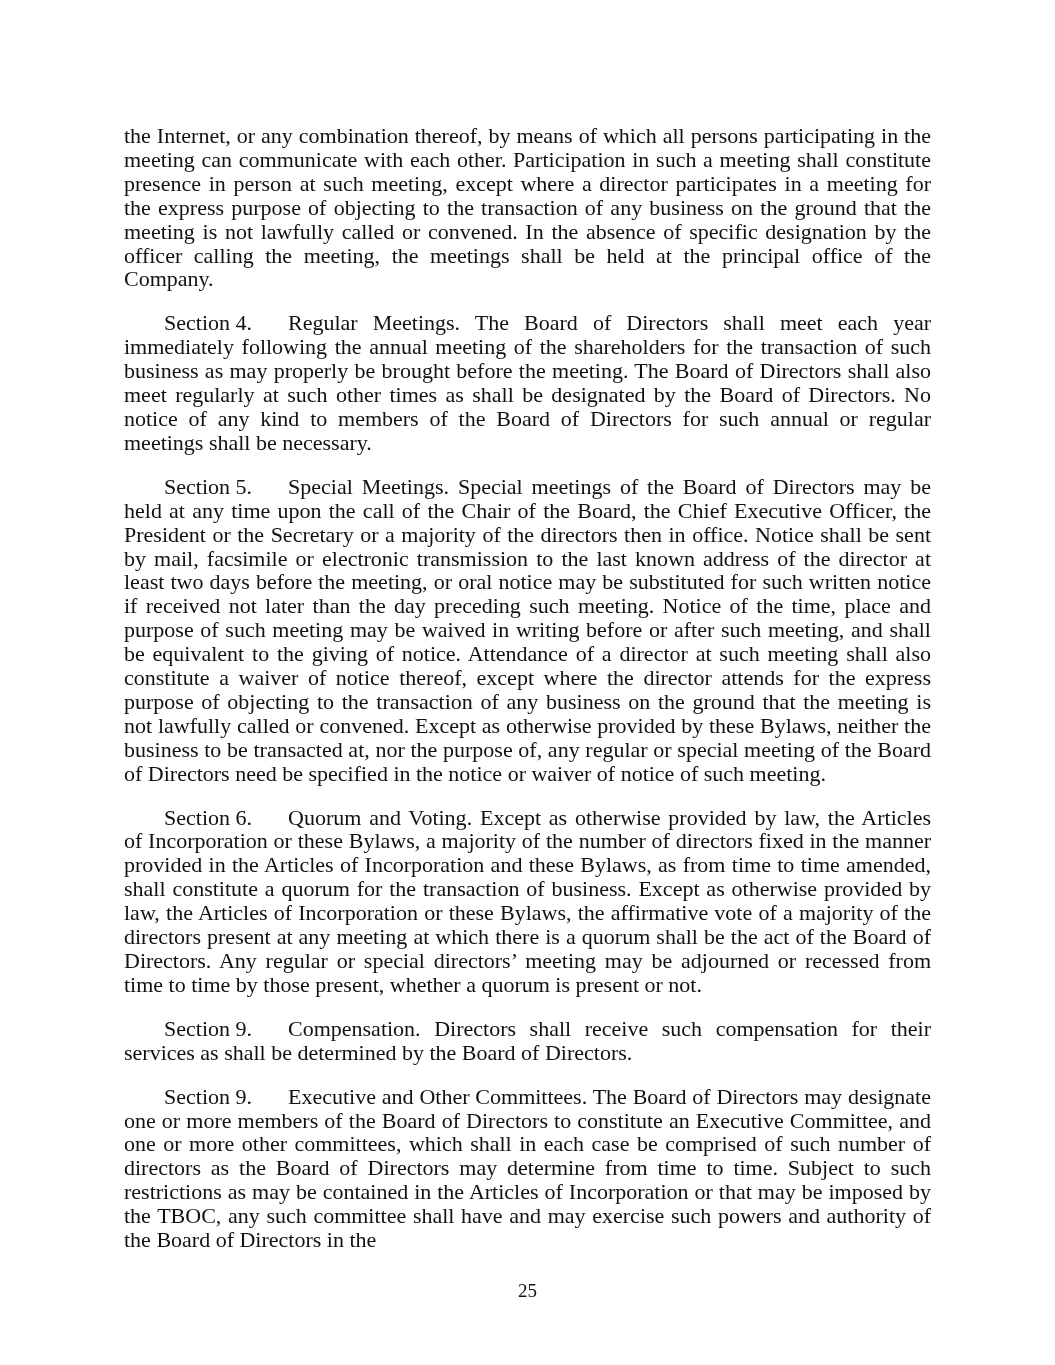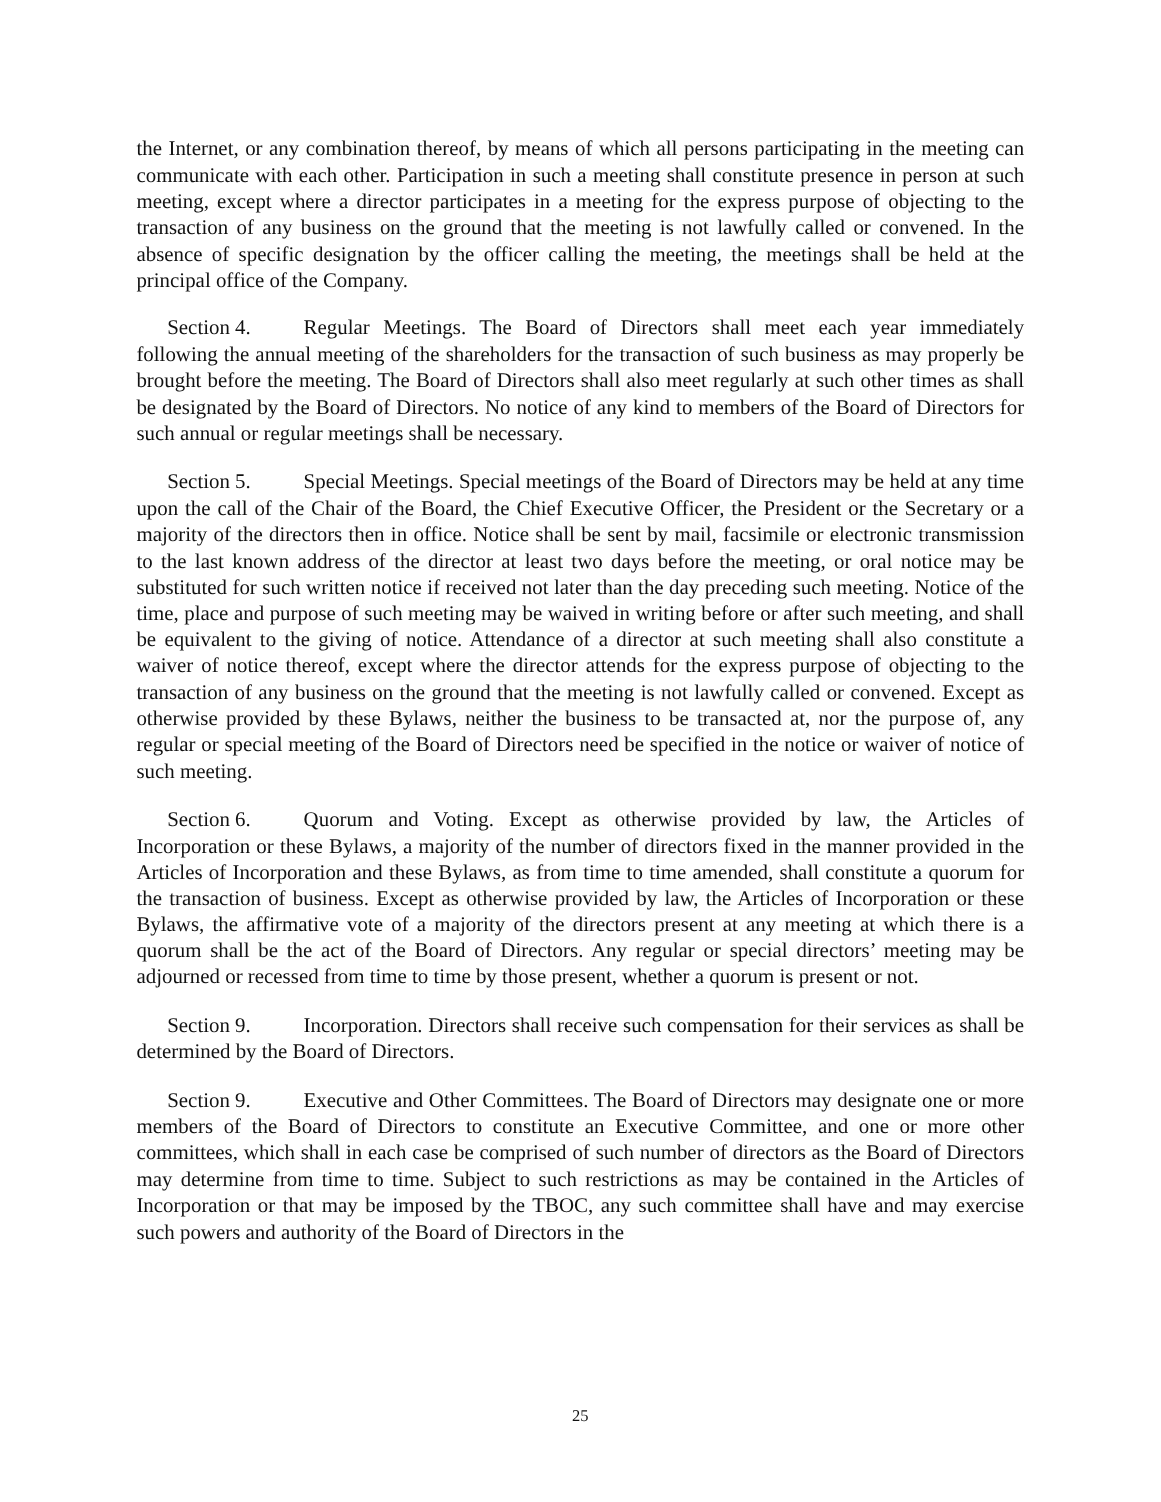--- a/index.html
+++ b/index.html
@@ -16,56 +16,56 @@
       color: #111111;
     }
     .page {
       position: absolute;
       left: 124px;
       top: 124px;
       width: 807px;
     }
     .para {
       margin: 0 0 20px 0;
-      font-size: 19px;
+      font-size: 22px;
       line-height: 23.9px;
       text-align: justify;
       text-align-last: left;
     }
     .para.first { margin-bottom: 20px; }
     .sec-num {
       display: inline-block;
-      margin-left: 28px;
+      margin-left: 40px;
       width: 124px;
     }
     .sec-title {
       text-underline-offset: 2px;
       text-decoration-thickness: 1px;
     }
     .page-number {
       position: absolute;
       left: 0;
       width: 1055px;
       top: 1280px;
       text-align: center;
-      font-size: 15px;
+      font-size: 19px;
       font-family: "Liberation Serif", serif;
     }
   </style>
 </head>
 <body>
 
 <div class="page">
   <p class="para first">the Internet, or any combination thereof, by means of which all persons participating in the meeting can communicate with each other. Participation in such a meeting shall constitute presence in person at such meeting, except where a director participates in a meeting for the express purpose of objecting to the transaction of any business on the ground that the meeting is not lawfully called or convened. In the absence of specific designation by the officer calling the meeting, the meetings shall be held at the principal office of the Company.</p>
 
   <p class="para"><span class="sec-num">Section 4.</span><span class="sec-title">Regular Meetings</span><span>. The Board of Directors shall meet each year immediately following the annual meeting of the shareholders for the transaction of such business as may properly be brought before the meeting. The Board of Directors shall also meet regularly at such other times as shall be designated by the Board of Directors. No notice of any kind to members of the Board of Directors for such annual or regular meetings shall be necessary.</span></p>
 
   <p class="para"><span class="sec-num">Section 5.</span><span class="sec-title">Special Meetings</span><span>. Special meetings of the Board of Directors may be held at any time upon the call of the Chair of the Board, the Chief Executive Officer, the President or the Secretary or a majority of the directors then in office. Notice shall be sent by mail, facsimile or electronic transmission to the last known address of the director at least two days before the meeting, or oral notice may be substituted for such written notice if received not later than the day preceding such meeting. Notice of the time, place and purpose of such meeting may be waived in writing before or after such meeting, and shall be equivalent to the giving of notice. Attendance of a director at such meeting shall also constitute a waiver of notice thereof, except where the director attends for the express purpose of objecting to the transaction of any business on the ground that the meeting is not lawfully called or convened. Except as otherwise provided by these Bylaws, neither the business to be transacted at, nor the purpose of, any regular or special meeting of the Board of Directors need be specified in the notice or waiver of notice of such meeting.</span></p>
 
   <p class="para"><span class="sec-num">Section 6.</span><span class="sec-title">Quorum and Voting</span><span>. Except as otherwise provided by law, the Articles of Incorporation or these Bylaws, a majority of the number of directors fixed in the manner provided in the Articles of Incorporation and these Bylaws, as from time to time amended, shall constitute a quorum for the transaction of business. Except as otherwise provided by law, the Articles of Incorporation or these Bylaws, the affirmative vote of a majority of the directors present at any meeting at which there is a quorum shall be the act of the Board of Directors. Any regular or special directors’ meeting may be adjourned or recessed from time to time by those present, whether a quorum is present or not.</span></p>
 
-  <p class="para"><span class="sec-num">Section 9.</span><span class="sec-title">Incorporation</span><span>. Directors shall receive such compensation for their services as shall be determined by the Board of Directors.</span></p>
+  <p class="para"><span class="sec-num">Section 9.</span><span class="sec-title">Compensation</span><span>. Directors shall receive such compensation for their services as shall be determined by the Board of Directors.</span></p>
 
 
   <p class="para"><span class="sec-num">Section 9.</span><span class="sec-title">Executive and Other Committees</span><span>. The Board of Directors may designate one or more members of the Board of Directors to constitute an Executive Committee, and one or more other committees, which shall in each case be comprised of such number of directors as the Board of Directors may determine from time to time. Subject to such restrictions as may be contained in the Articles of Incorporation or that may be imposed by the TBOC, any such committee shall have and may exercise such powers and authority of the Board of Directors in the</span></p>
 </div>
 
 <div class="page-number">25</div>
 
 </body></html>

